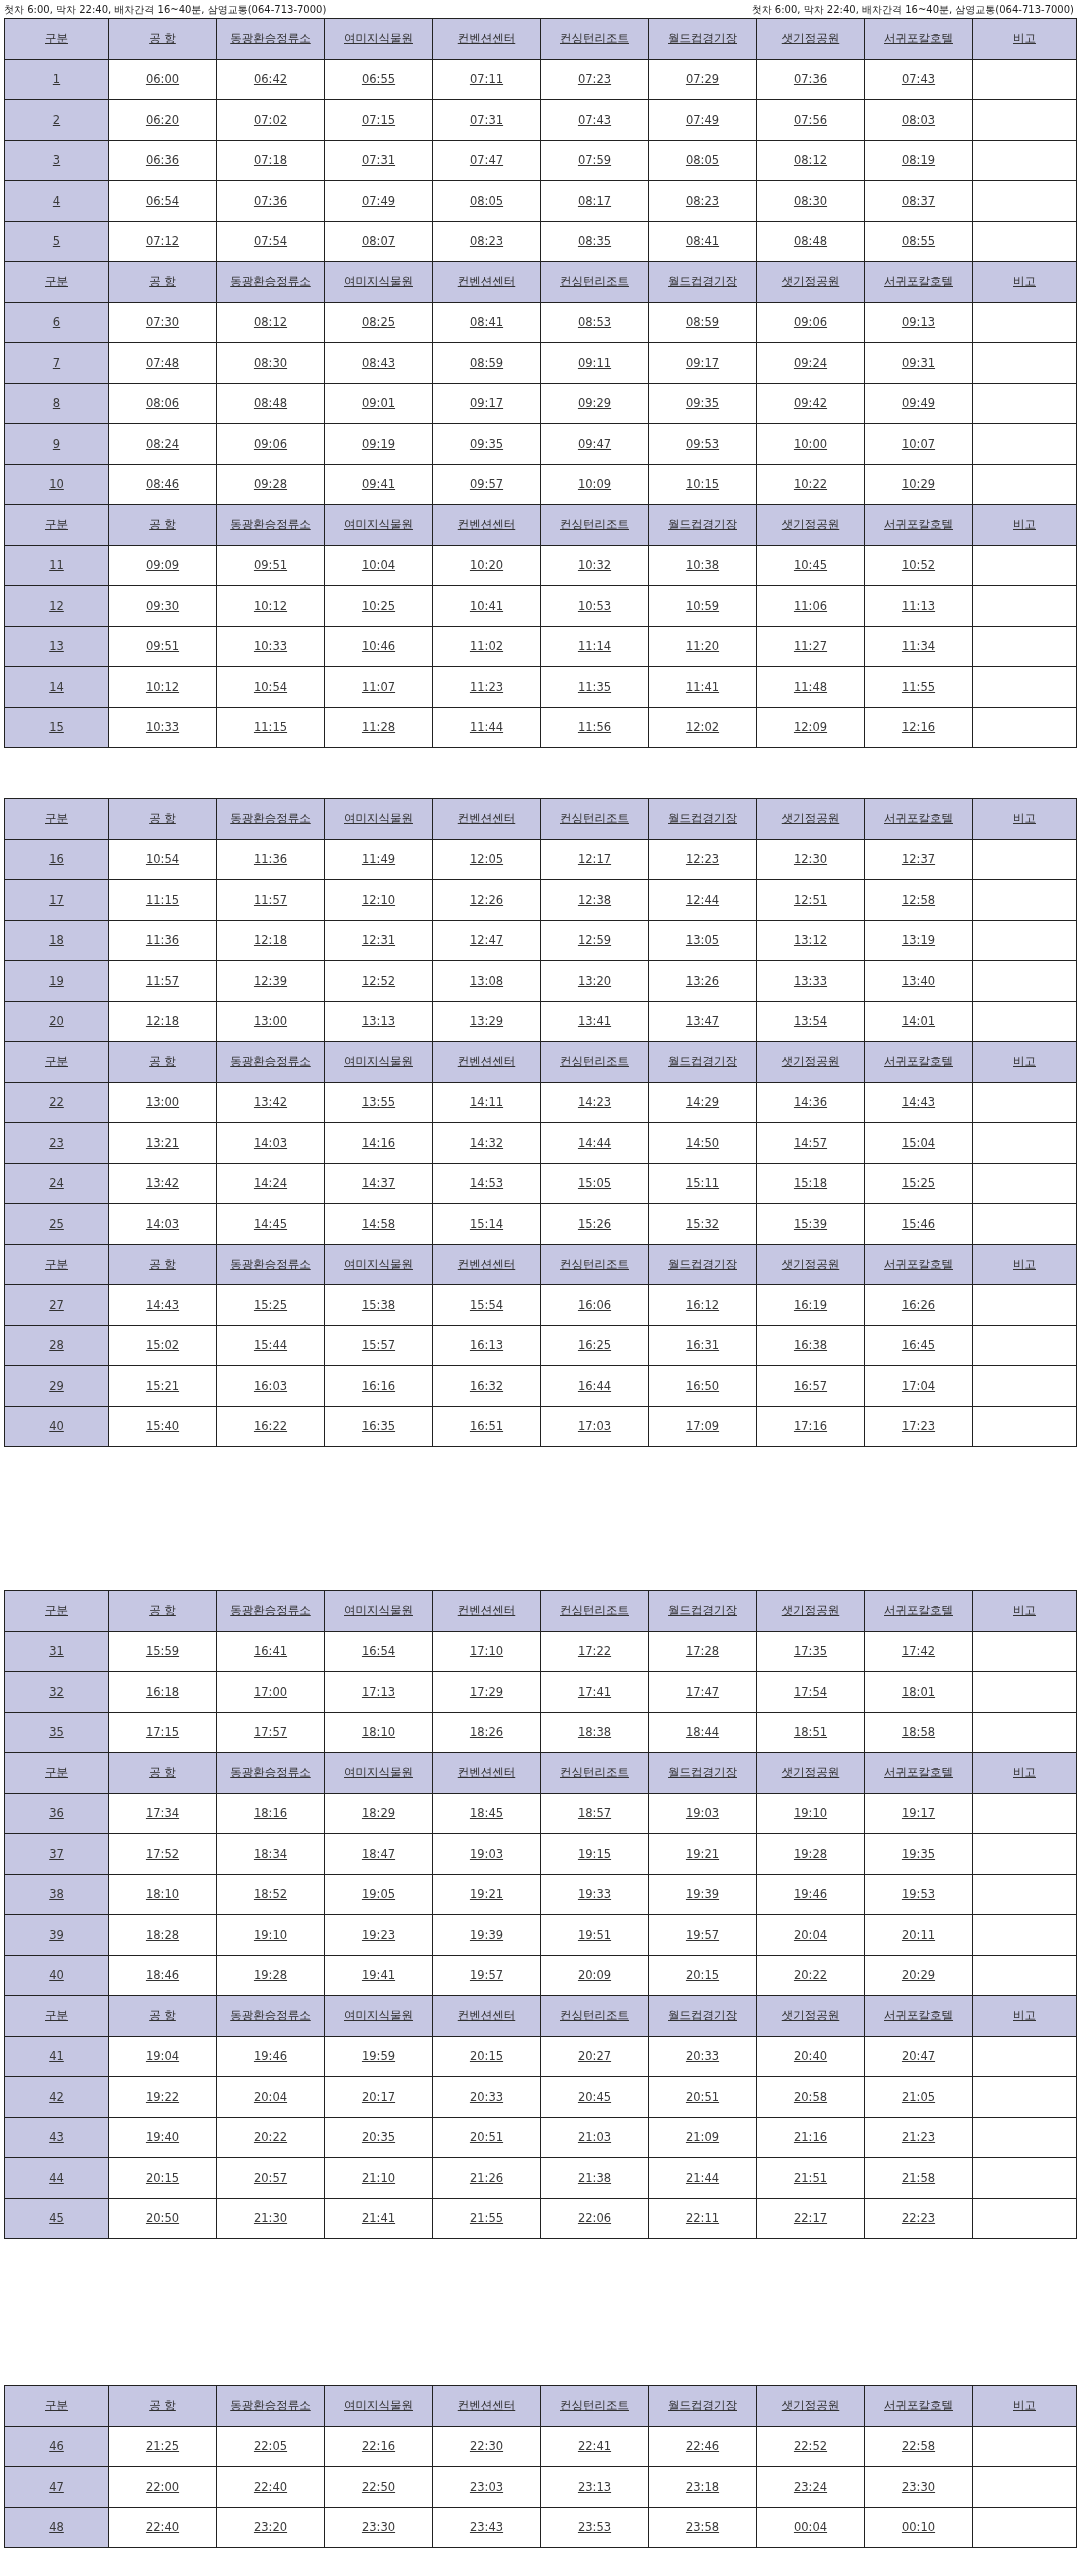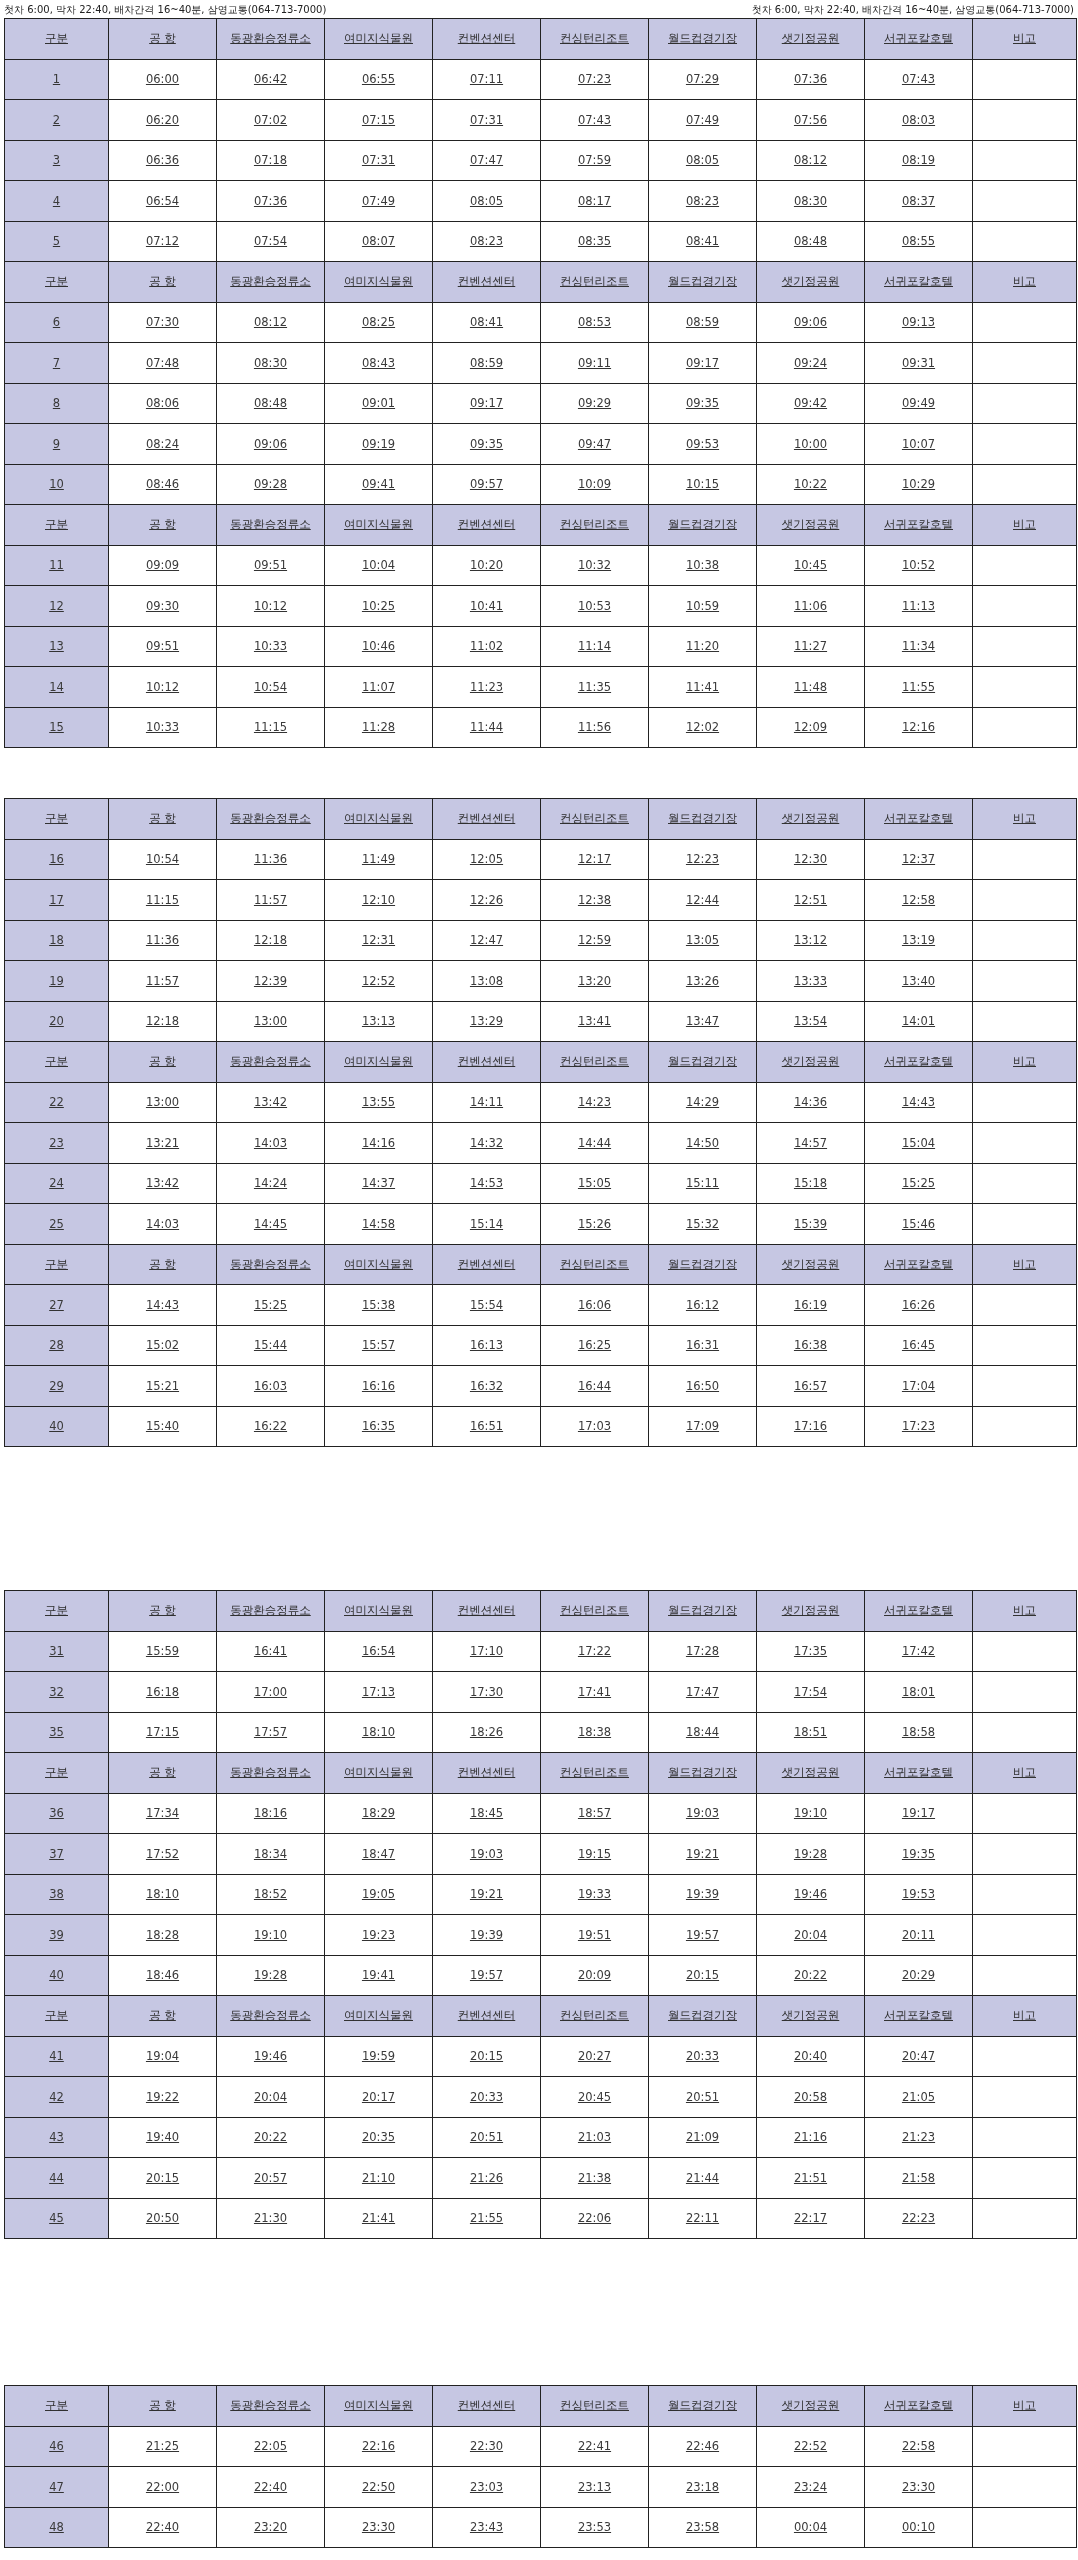--- a/index.html
+++ b/index.html
@@ -547,21 +547,21 @@
             <td class="time">17:28</td>
             <td class="time">17:35</td>
             <td class="time">17:42</td>
             <td class="note"></td>
           </tr>
           <tr>
             <td class="idx">32</td>
             <td class="time">16:18</td>
             <td class="time">17:00</td>
             <td class="time">17:13</td>
-            <td class="time">17:30</td>
+            <td class="time">17:29</td>
             <td class="time">17:41</td>
             <td class="time">17:47</td>
             <td class="time">17:54</td>
             <td class="time">18:01</td>
             <td class="note"></td>
           </tr>
           <tr>
             <td class="idx">35</td>
             <td class="time">17:15</td>
             <td class="time">17:57</td>

